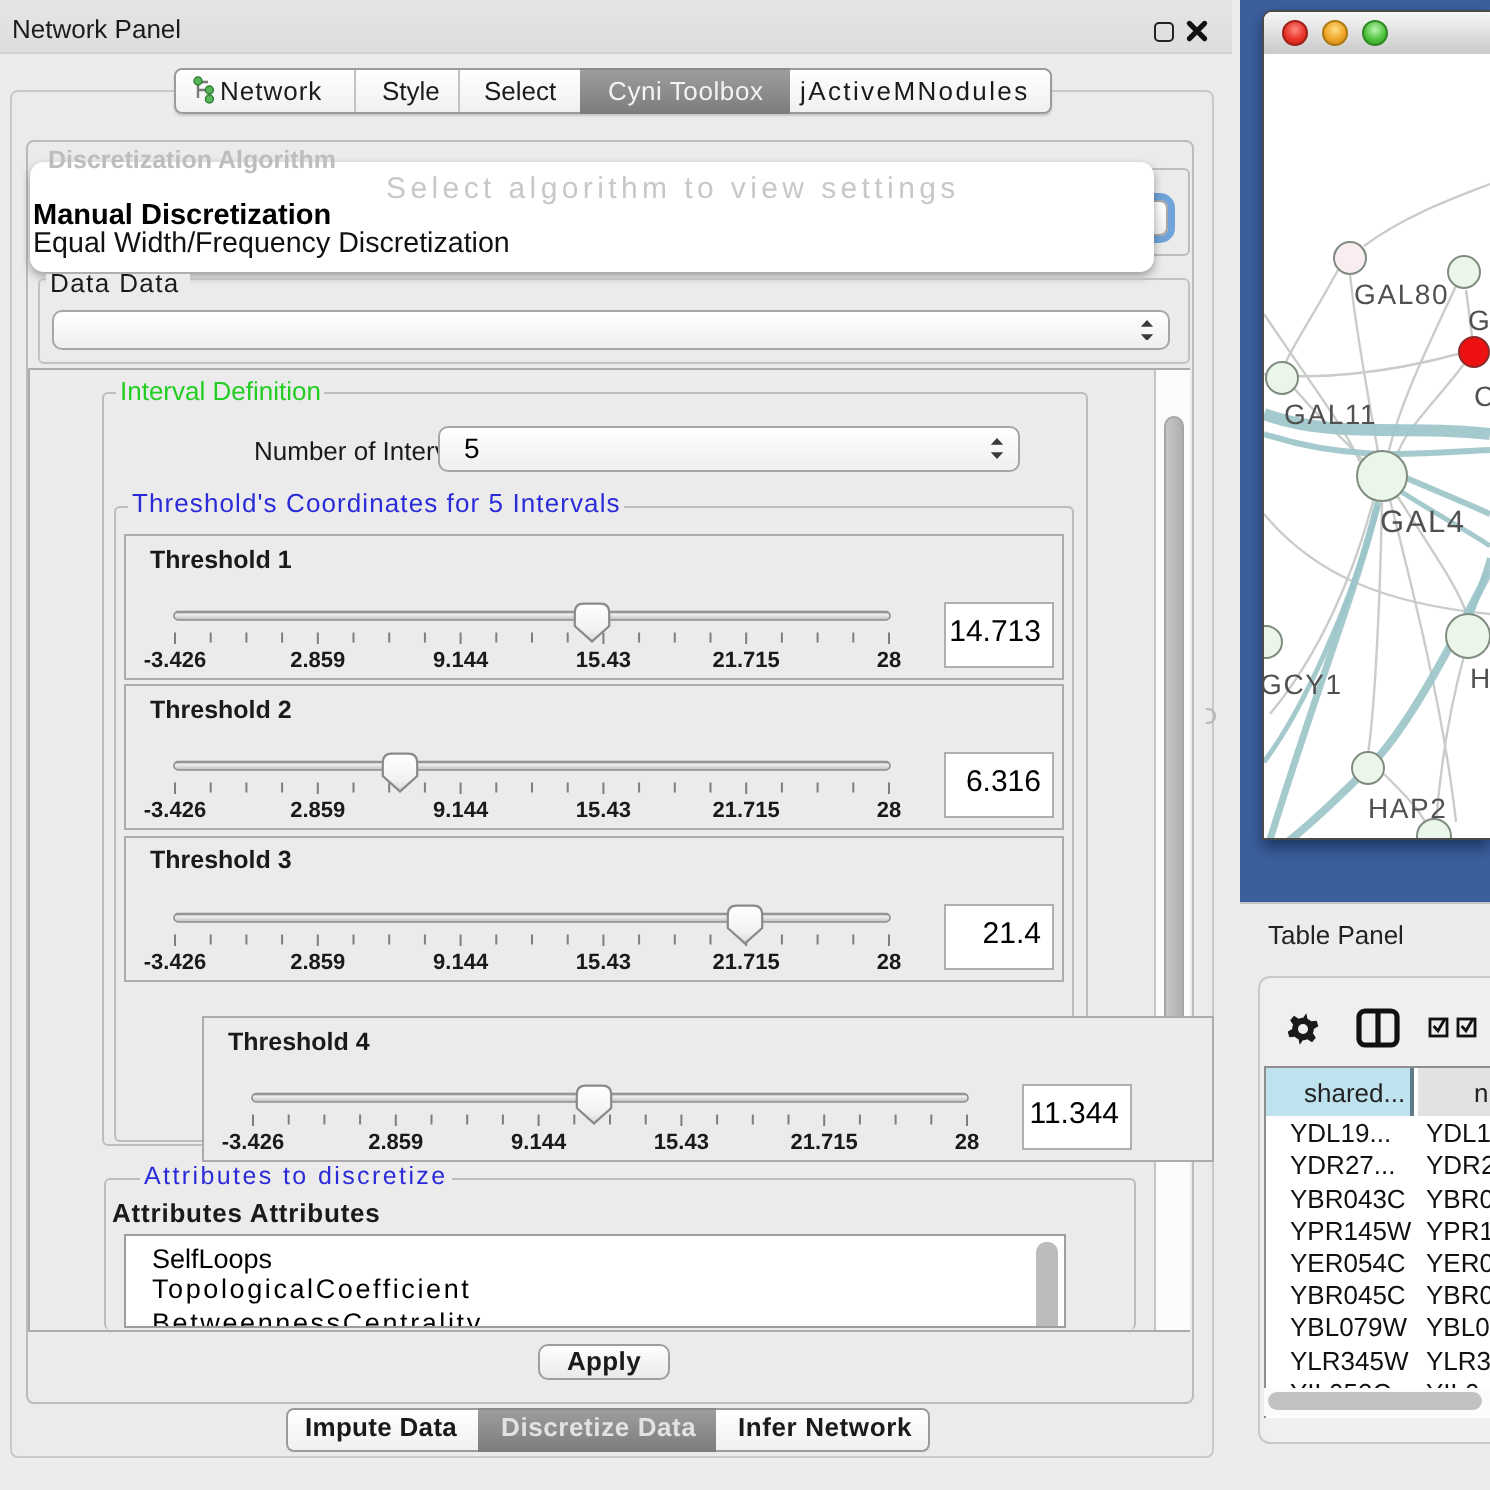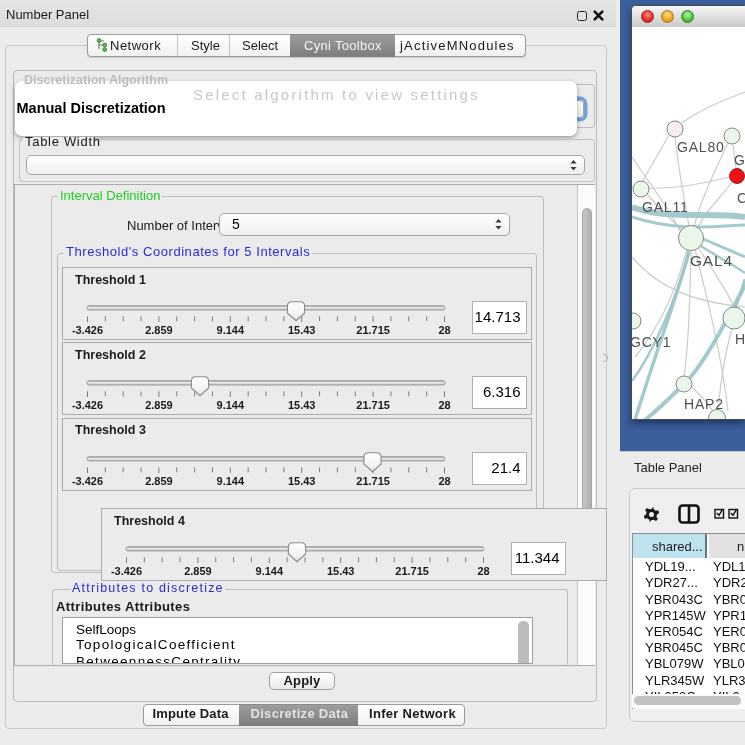--- a/index.html
+++ b/index.html
@@ -14,21 +14,21 @@
   .combo .ctext{position:absolute;top:0;bottom:0;display:flex;align-items:center;font-size:13px;color:#000;}
   .tpanel{position:absolute;border:1px solid #ABABAB;background:#EBEBEB;box-sizing:border-box;}
   .vbox{position:absolute;background:#FFFFFF;border:1px solid #BDBDBD;box-sizing:border-box;}
   .vbox span{position:absolute;right:5.5px;top:50%;transform:translateY(-50%);margin-top:-1.5px;font-size:15px;color:#000;}
 </style>
 </head>
 <body>
 <div id="root">
 
   <div class="abs" style="left:0;top:0;width:616px;height:26px;background:linear-gradient(#E5E5E5,#DDDDDD);border-bottom:1px solid #D2D2D2;"></div>
-  <div class="lbl" style="left:6px;top:8.2px;font-size:13px;line-height:13px;color:#1b1b1b;">Number Panel</div>
+  <div class="lbl" style="left:6px;top:8.2px;font-size:13px;line-height:13px;color:#1b1b1b;">Network Panel</div>
   <div class="abs" style="left:577px;top:11px;width:9.5px;height:9.5px;border:1.6px solid #222;border-radius:2.5px;box-sizing:border-box;"></div>
   <svg class="abs" style="left:592px;top:9px;" width="13" height="13" viewBox="0 0 13 13">
     <path d="M2.7,2.7 L10.3,10.3 M10.3,2.7 L2.7,10.3" stroke="#111" stroke-width="2.6" stroke-linecap="round"></path>
   </svg>
 
   <div class="abs" style="left:5px;top:45px;width:602px;height:684px;background:#EBEBEB;border:1px solid #C9C9C9;border-radius:4px;box-sizing:border-box;"></div>
 
   <div class="abs" style="left:87px;top:33.5px;width:439px;height:23px;background:linear-gradient(#FFFFFF,#F0F0F0);border:1px solid #9B9B9B;border-radius:4px;box-sizing:border-box;box-shadow:0 1px 1px rgba(0,0,0,0.15);"></div>
   <div class="abs" style="left:177px;top:34.5px;width:1px;height:21px;background:#C3C3C3;"></div>
   <div class="abs" style="left:229px;top:34.5px;width:1px;height:21px;background:#C3C3C3;"></div>
@@ -47,24 +47,25 @@
 
   <div class="abs" style="left:13px;top:70px;width:584px;height:632px;border:1px solid #BBBBBB;border-radius:4px;box-sizing:border-box;"></div>
 
   <div class="groupbox" style="left:20px;top:84px;width:573px;height:42px;"></div>
   <div class="combo" style="left:27px;top:100px;width:557px;height:18px;box-shadow:0 0 0 3.5px rgba(90,150,214,0.85);border-radius:4px;"></div>
 
   <div class="abs" style="left:15px;top:81px;width:562px;height:55px;background:#FFFFFF;border-radius:7px;box-shadow:0 2px 5px rgba(0,0,0,0.35);"></div>
   <div class="lbl" style="left:24px;top:73px;font-size:12.5px;line-height:14px;font-weight:bold;color:#BDBDBD;">Discretization Algorithm</div>
   <div class="lbl" style="left:193px;top:86.5px;font-size:15px;line-height:15px;letter-spacing:2.2px;color:#C8C8C8;">Select algorithm to view settings</div>
   <div class="lbl" style="left:16.5px;top:101px;font-size:14.5px;line-height:14px;font-weight:bold;color:#000;">Manual Discretization</div>
+  <div class="lbl" style="left:16.5px;top:114.5px;font-size:14.3px;line-height:15px;color:#111;">Equal Width/Frequency Discretization</div>
 
   <div class="groupbox" style="left:19px;top:138.5px;width:574px;height:41px;border-color:#C2C2C2;"></div>
   <div class="abs" style="left:23px;top:137px;width:72px;height:9px;background:#EBEBEB;"></div>
-  <div class="lbl" style="left:25px;top:134.5px;font-size:13px;line-height:14px;letter-spacing:0.7px;color:#1a1a1a;">Table Width</div>
+  <div class="lbl" style="left:25px;top:134.5px;font-size:13px;line-height:14px;letter-spacing:0.7px;color:#1a1a1a;">Data Data</div>
   <div class="combo" style="left:25.5px;top:155px;width:559px;height:20px;">
     <svg class="abs" style="right:7px;top:50%;margin-top:-5.2px;" width="7" height="10.5" viewBox="0 0 7 10.5">
       <path d="M3.5,0 L6.6,3.4 L0.4,3.4 Z" fill="#3a3a3a"></path>
       <path d="M3.5,10.5 L6.6,7.1 L0.4,7.1 Z" fill="#3a3a3a"></path>
     </svg>
   </div>
 
   <div class="abs" style="left:14px;top:184px;width:581px;height:482px;border:1px solid #ABABAB;background:#EBEBEB;box-sizing:border-box;"></div>
 
   <div class="abs" style="left:577px;top:185px;width:17px;height:480px;background:#FBFBFB;border-left:1px solid #C6C6C6;"></div>

